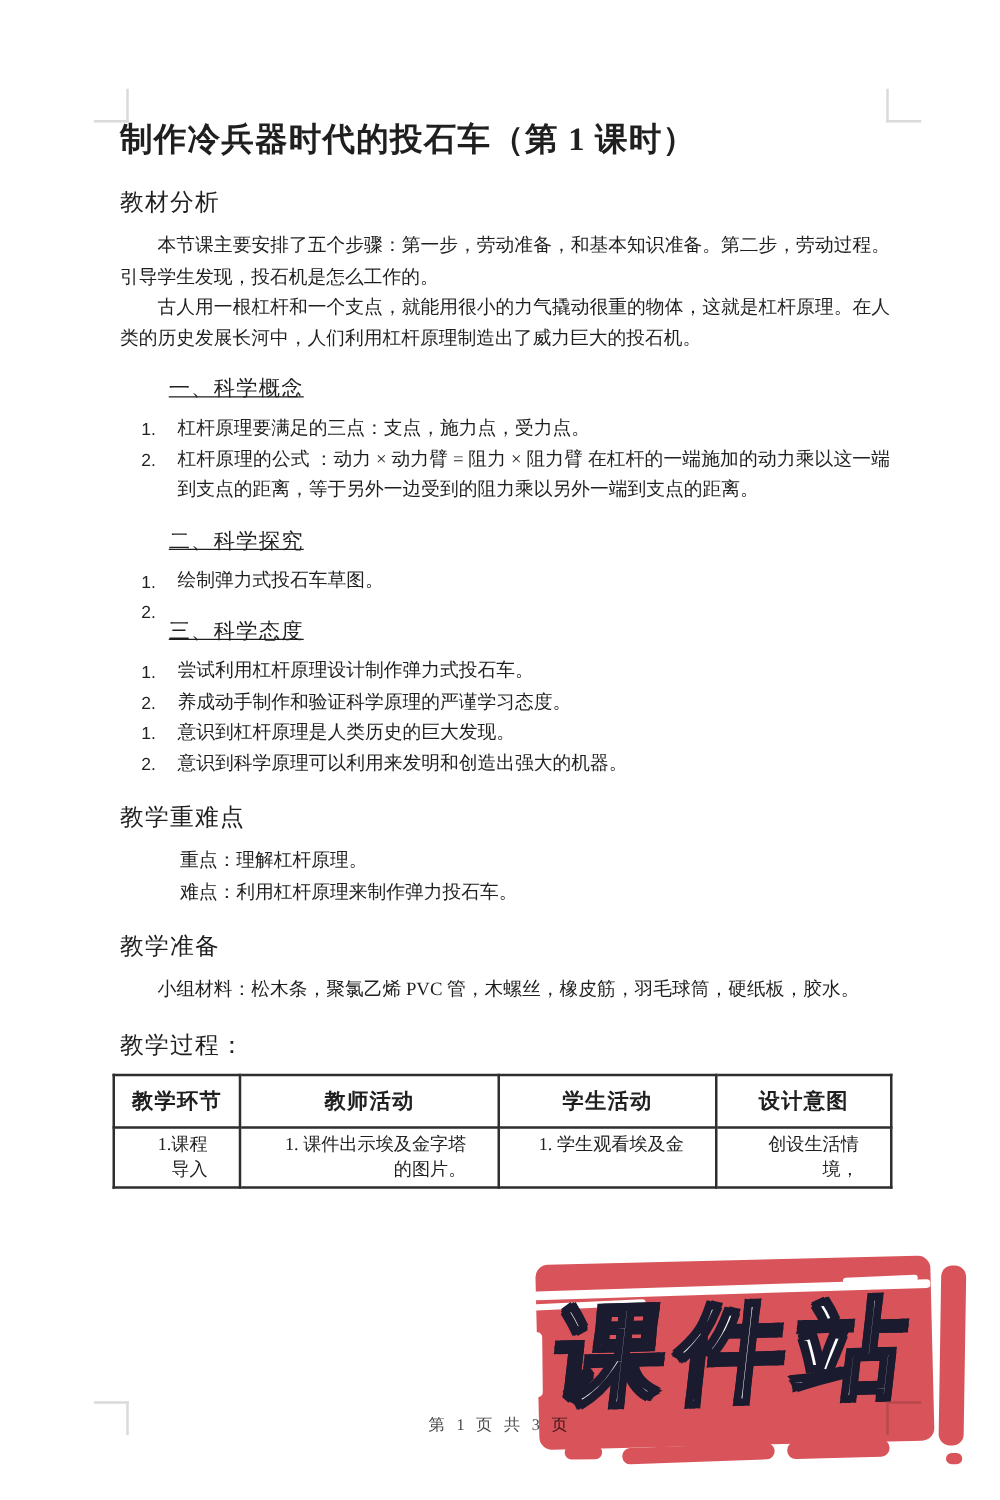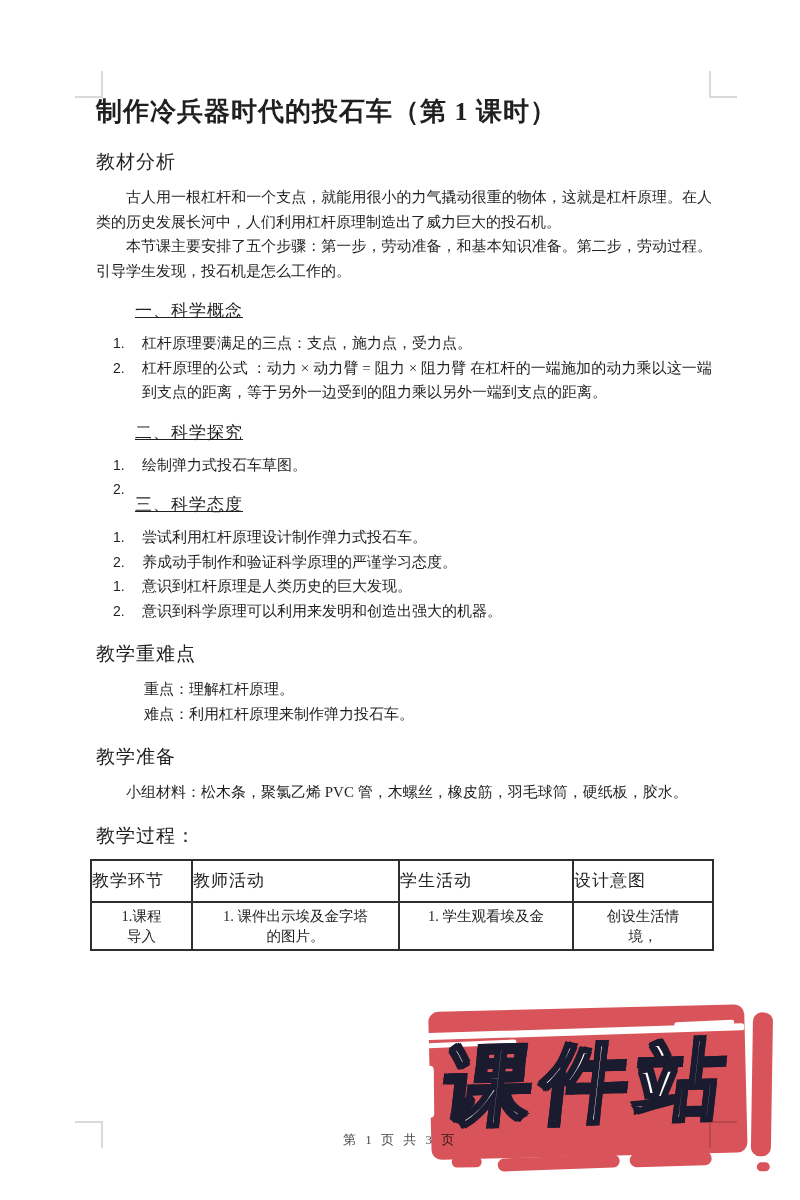--- a/index.html
+++ b/index.html
@@ -20,22 +20,22 @@
   h2.sec { font-size:19px; font-weight:500; margin:18px 0 10px; letter-spacing:1px; }
   p.body { font-size:15px; line-height:24.5px; text-indent:2em; text-align:justify; }
   h3.sub { font-size:17px; font-weight:400; margin:16px 0 9px 39px; letter-spacing:1px;text-decoration:underline; }
   .li { position:relative; padding-left:46px; font-size:15px; line-height:24.5px; text-align:justify; }
   .li .num { position:absolute; left:17px; font-family:"Liberation Sans","DejaVu Sans",sans-serif; font-size:14px; }
   .kp { font-size:15px; line-height:24.5px; margin-left:48px; }
   .proc-head { margin-bottom:12px; }
 
   table.lesson { border-collapse:collapse; table-layout:fixed; width:622px; margin:4px 0 0 -6px; }
   table.lesson th, table.lesson td { border:2px solid #2e2e2e; }
-  table.lesson th { height:42px; font-size:17px; font-weight:400; text-align:left; vertical-align:middle; letter-spacing:1px; }
-  table.lesson td { height:44px; font-size:14.5px; line-height:20px; padding:3px 25px; vertical-align:top; text-align:center; }
+  table.lesson th { height:42px; font-size:17px; font-weight:700; text-align:center; vertical-align:middle; letter-spacing:1px; }
+  table.lesson td { height:44px; font-size:14.5px; line-height:20px; padding:3px 25px; vertical-align:top; text-align:right; }
   td.low { vertical-align:bottom; padding-bottom:2px; }
 
   .footer { position:absolute; left:0; top:1131px; width:800px; text-align:center;
             font-size:13px; letter-spacing:3px; color:#4a4a4a; }
 
   
   .stamp { position:absolute; left:425px; top:1002px; width:360px; height:180px;
            mix-blend-mode:multiply; z-index:5; transform:rotate(-0.6deg); }
   .stamp .blk  { position:absolute; background:#d9545a; }
   .stamp .main { left:5px; top:6px; width:316px; height:148px; border-radius:10px; transform:rotate(-0.8deg); }
@@ -64,22 +64,22 @@
   <div class="crop tl"></div>
   <div class="crop tr"></div>
   <div class="crop bl"></div>
   <div class="crop br"></div>
 
   <div class="content">
 
     <div class="title">制作冷兵器时代的投石车（第 1 课时）</div>
 
     <h2 class="sec">教材分析</h2>
+    <p class="body">本节课主要安排了五个步骤：第一步，劳动准备，和基本知识准备。第二步，劳动过程。引导学生发现，投石机是怎么工作的。</p>
     <p class="body">古人用一根杠杆和一个支点，就能用很小的力气撬动很重的物体，这就是杠杆原理。在人类的历史发展长河中，人们利用杠杆原理制造出了威力巨大的投石机。</p>
-    <p class="body">本节课主要安排了五个步骤：第一步，劳动准备，和基本知识准备。第二步，劳动过程。引导学生发现，投石机是怎么工作的。</p>
 
 
     <h3 class="sub">一、科学概念</h3>
     <div class="li">
       <span class="num">1.</span>
       <span>杠杆原理要满足的三点：支点，施力点，受力点。</span>
     </div>
     <div class="li">
       <span class="num">2.</span>
       <span>杠杆原理的公式 ：动力 × 动力臂 = 阻力 × 阻力臂 在杠杆的一端施加的动力乘以这一端到支点的距离，等于另外一边受到的阻力乘以另外一端到支点的距离。</span>

